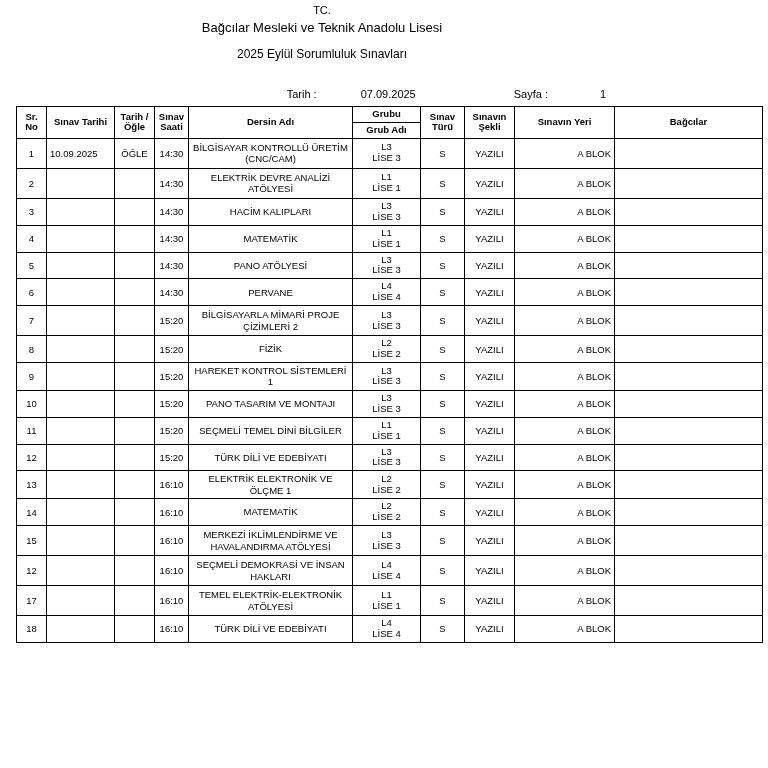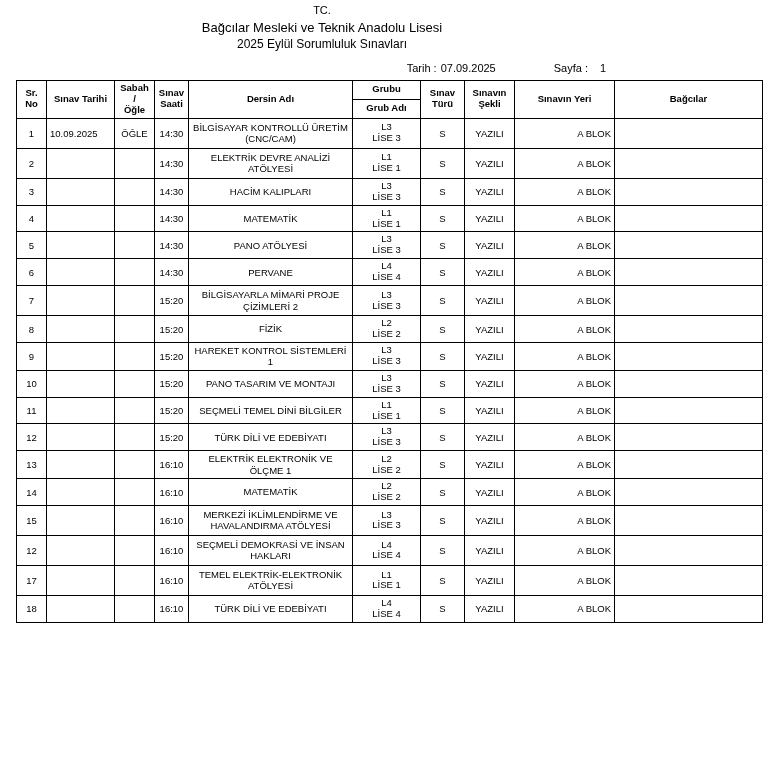--- a/index.html
+++ b/index.html
@@ -32,29 +32,30 @@
     font-size: 15px;
     font-weight: bold;
     letter-spacing: 0.2px;
   }
   .header .l3 {
     font-size: 13px;
     margin-top: 2px;
   }
   .header .l4 {
     font-size: 12px;
-    margin-top: 1px;
+    margin-top: 11px;
   }
   .meta {
     display: flex;
     justify-content: flex-end;
     align-items: center;
     font-size: 11px;
-    margin-top: 10px;
+    margin-top: 26px;
     padding-right: 22px;
+    gap: 40px;
   }
   .meta .date-label { margin-right: 4px; }
   .meta .date-value { margin-right: 58px; }
   .meta .page-label { margin-right: 4px; }
   .meta .page-value { min-width: 14px; text-align: right; }
 
   table.sched {
     border-collapse: collapse;
     width: 722px;
     margin: 6px auto 0 auto;
@@ -130,21 +131,21 @@
         <col class="col-note">
     </colgroup>
     <thead>
       <tr>
         <th rowspan="2">
           <span>Sr.</span><br>
           <span>No</span>
         </th>
         <th rowspan="2">Sınav Tarihi</th>
         <th rowspan="2">
-          <span>Sabah /</span><br>
+          <span>Tarih /</span><br>
           <span>Öğle</span>
         </th>
         <th rowspan="2">
           <span>Sınav</span><br>
           <span>Saati</span>
         </th>
         <th rowspan="2">Dersin Adı</th>
         <th>Grubu</th>
         <th rowspan="2">
           <span>Sınav</span><br>

